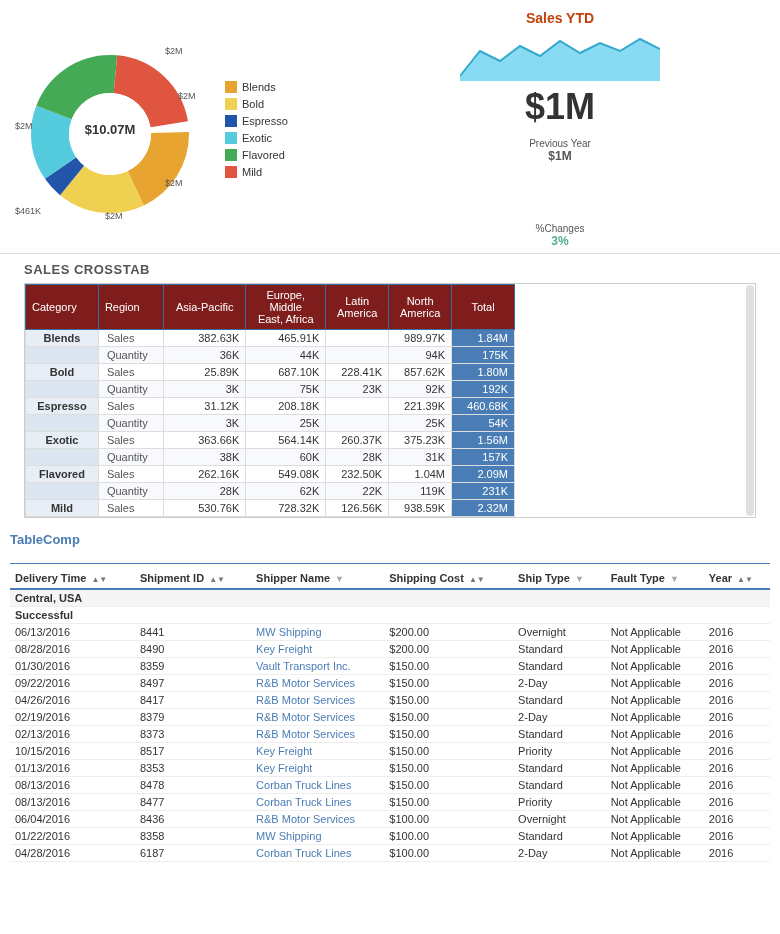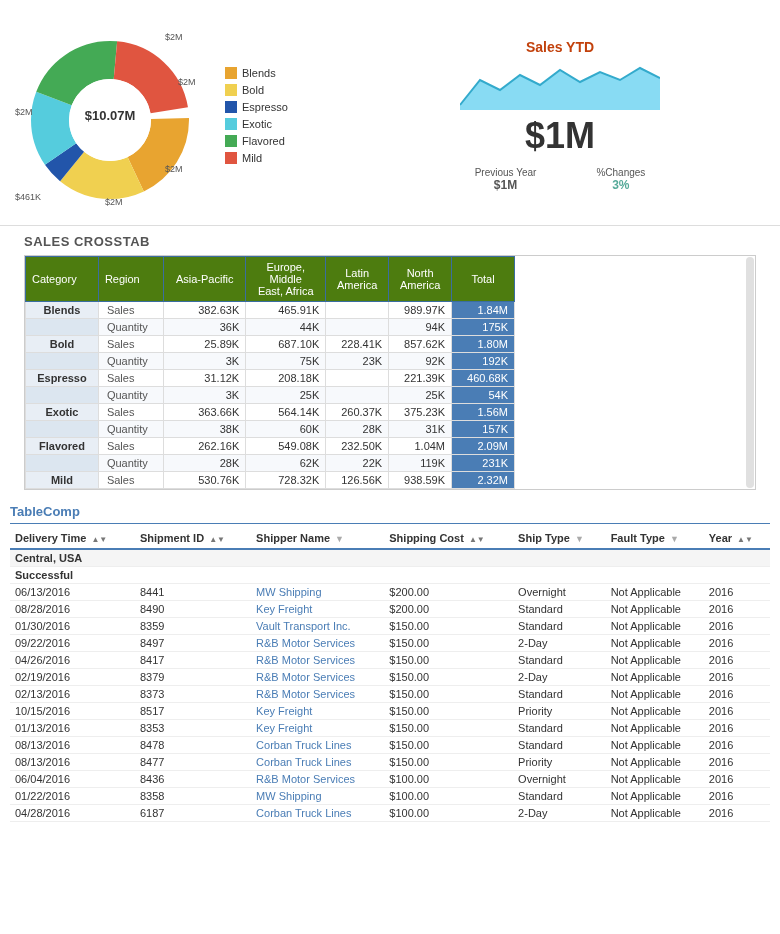--- a/index.html
+++ b/index.html
@@ -89,20 +89,21 @@
     .main-value {
       font-size: 36px;
       font-weight: bold;
       color: #333;
       margin-bottom: 10px;
     }
 
     .ytd-footer {
       display: flex;
       gap: 60px;
+      flex-direction: column;
     }
 
     .ytd-stat {
       display: flex;
       flex-direction: column;
       align-items: center;
     }
 
     .ytd-stat-label {
       font-size: 10px;
@@ -136,21 +137,21 @@
       border: 1px solid #ccc;
     }
 
     .crosstab-table {
       width: 490px;
       border-collapse: collapse;
       font-size: 11px;
     }
 
     .crosstab-table th {
-      background: #4d7c0f;
+      background: #7f1d1d;
       color: #fff;
       padding: 4px 6px;
       text-align: center;
       border: 1px solid #3a6da0;
       font-weight: normal;
     }
 
     .crosstab-table th.cat-header {
       text-align: left;
     }
@@ -182,21 +183,21 @@
     .tablecomp-section {
       padding: 6px 10px 0 10px;
     }
 
     .tablecomp-title {
       font-size: 13px;
       font-weight: bold;
       color: #4a7db5;
       border-bottom: 1px solid #4a7db5;
       margin-bottom: 4px;
-      padding-bottom: 4px;
+      padding-bottom: 16px;
     }
 
     .comp-table {
       width: 100%;
       border-collapse: collapse;
       font-size: 11px;
     }
 
     .comp-table th {
       background: #fff;

